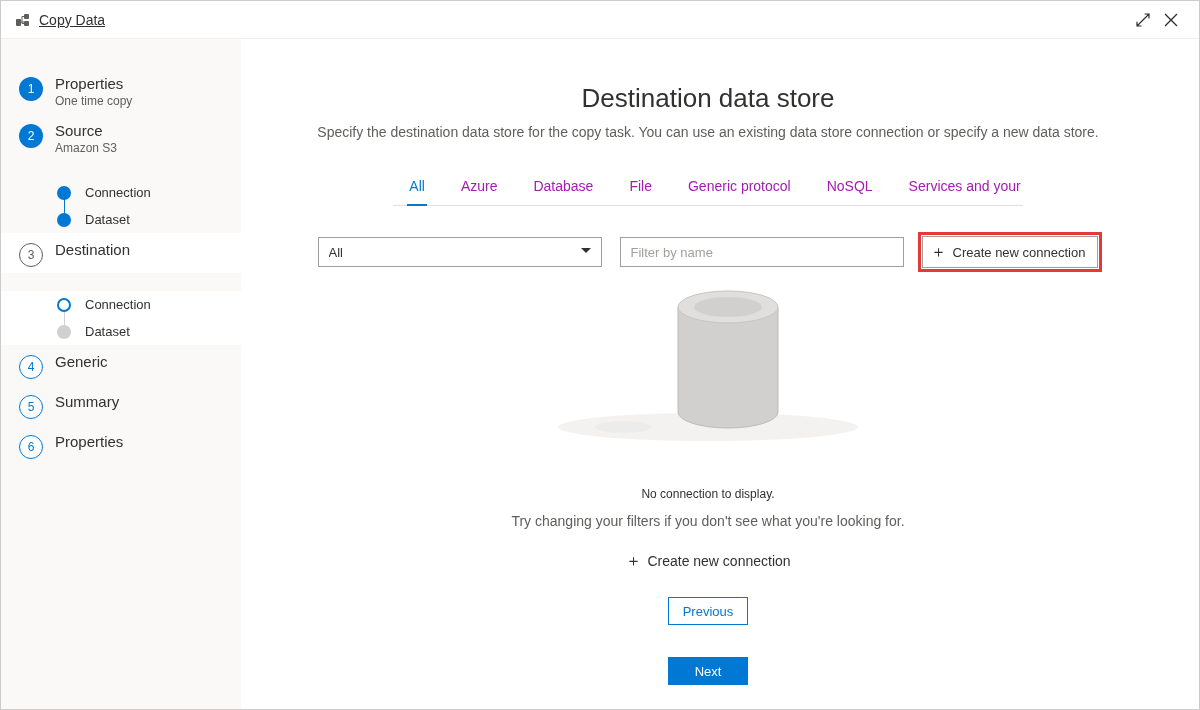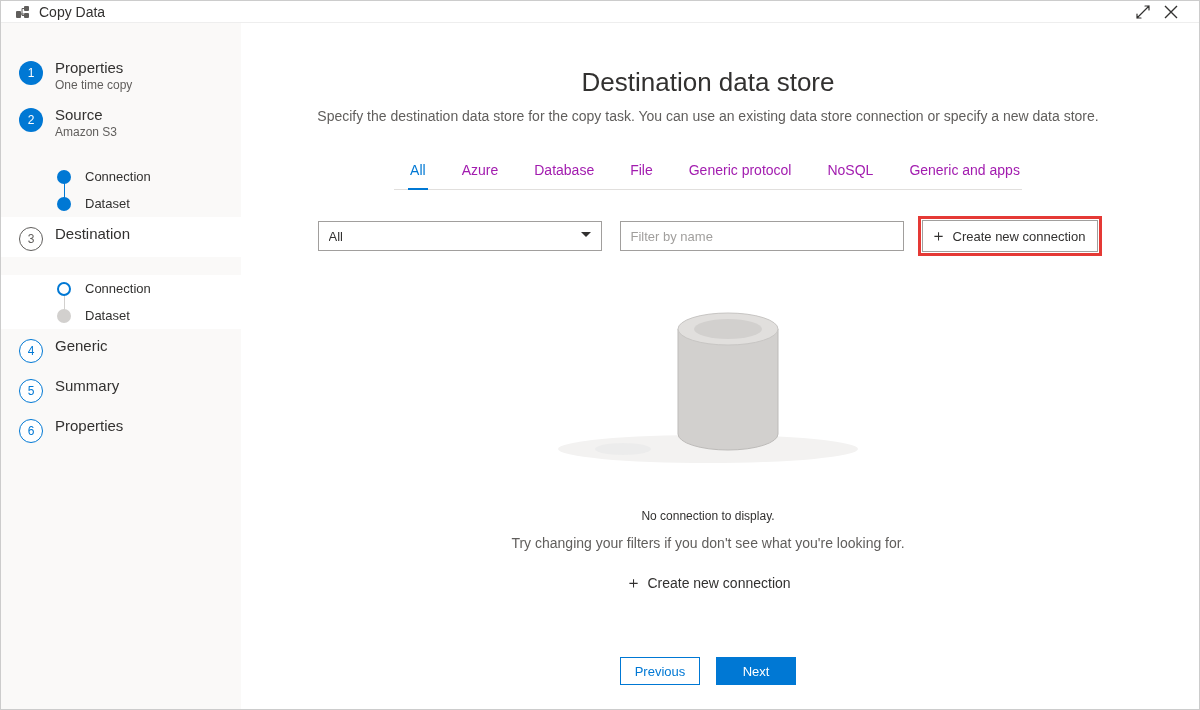--- a/index.html
+++ b/index.html
@@ -17,21 +17,22 @@
       height: 710px;
       border: 1px solid #ccc;
       display: flex;
       flex-direction: column;
     }
     .titlebar {
       display: flex;
       align-items: center;
       padding: 6px 14px 6px 14px;
       border-bottom: 1px solid #eee;
-      height: 22px;
+      height: 38px;
+      text-decoration: underline;
     }
     .titlebar .app-icon {
       width: 16px;
       height: 16px;
       margin-right: 8px;
       color: #605e5c;
     }
     .titlebar .title {
       font-size: 14px;
       color: #323130;
@@ -245,22 +246,23 @@
       display: flex;
       align-items: center;
       gap: 6px;
       font-size: 14px;
       color: #323130;
       cursor: pointer;
       margin-top: 12px;
     }
     .footer {
       display: flex;
-      gap: 16px;
+      gap: 32px;
       padding: 10px 0 14px 0;
+      flex-direction: column;
     }
     .btn {
       min-width: 80px;
       height: 28px;
       font-size: 13px;
       cursor: pointer;
       border: none;
     }
     .btn.secondary {
       background: #fff;
@@ -381,21 +383,21 @@
       <h1>Destination data store</h1>
       <div class="desc">Specify the destination data store for the copy task. You can use an existing data store connection or specify a new data store.</div>
 
       <div class="tabs">
         <div class="tab active">All</div>
         <div class="tab">Azure</div>
         <div class="tab">Database</div>
         <div class="tab">File</div>
         <div class="tab">Generic protocol</div>
         <div class="tab">NoSQL</div>
-        <div class="tab">Generic and apps</div>
+        <div class="tab">Services and your</div>
       </div>
 
       <div class="filter-row">
         <div class="select-wrap">
           <select>
             <option>All</option>
           </select>
           <span class="chev">
             <svg width="12" height="12" viewBox="0 0 12 12">
                 <path d="M1 3 L6 8 L11 3" fill="#323130"></path>

